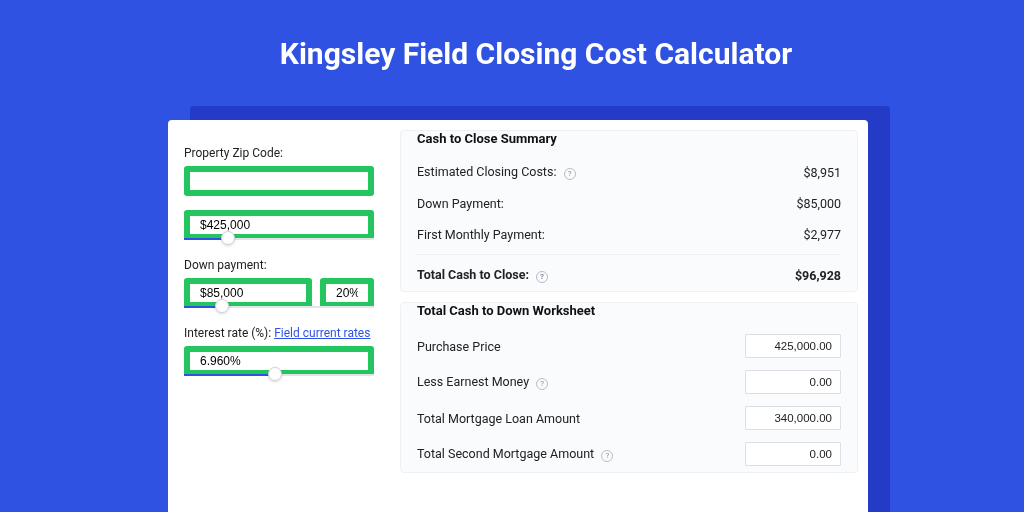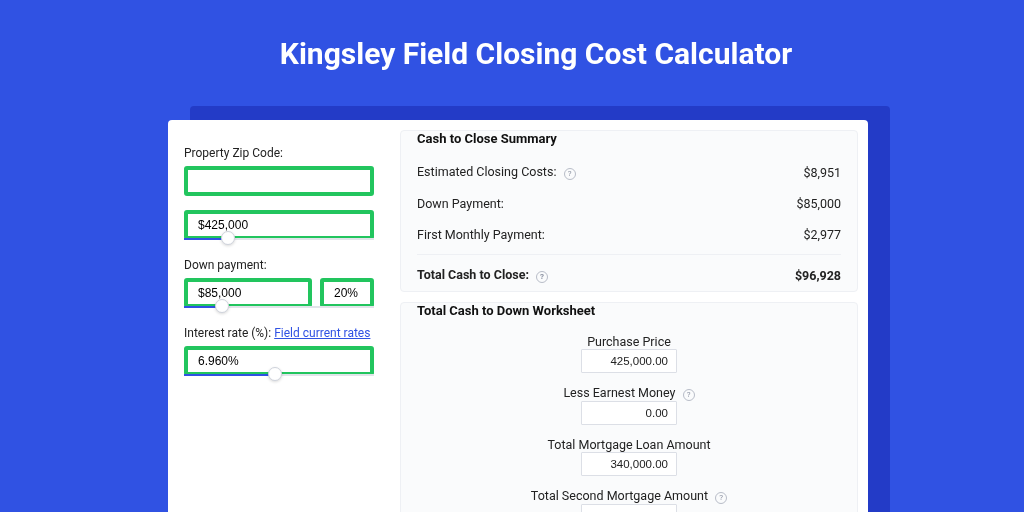--- a/index.html
+++ b/index.html
@@ -40,21 +40,21 @@
     width: 222px;
     padding: 26px 16px 0 16px;
     font-size: 12px;
     color: #222;
   }
   .field { margin-bottom: 14px; }
   .field-label { font-size: 12px; color: #222; margin-bottom: 6px; display:block; }
   .text-input {
     width: 100%;
     height: 30px;
-    border: 4px solid #22c55e;
+    border: 6px solid #22c55e;
     border-radius: 3px;
     padding: 0 10px;
     font-size: 12px;
     background: #fff;
   }
   .row { display: flex; gap: 8px; }
   .row .text-input:first-child { flex: 1 1 auto; }
   .pct-input { width: 54px; }
 
   .slider-wrap { position: relative; height: 10px; margin-top: -6px; margin-bottom: 10px; }
@@ -101,21 +101,21 @@
   .help-icon {
     display: inline-flex; align-items: center; justify-content: center;
     width: 12px; height: 12px;
     border: 1px solid #b8bdc8; border-radius: 50%;
     font-size: 8px; color: #8a90a0; margin-left: 4px;
     line-height: 1;
   }
 
   .ws-row {
     display: flex; justify-content: space-between; align-items: center;
-    font-size: 12.5px; color: #222; padding: 6px 0; flex-direction: column;
+    font-size: 12.5px; color: #222; padding: 6px 0;
   }
   .ws-input {
     width: 96px; height: 24px;
     border: 1px solid #dcdfe6; border-radius: 1px;
     font-size: 11.5px; text-align: right; padding: 0 8px;
     background: #fff; color: #222;
   }
 </style>
 </head>
 <body>

